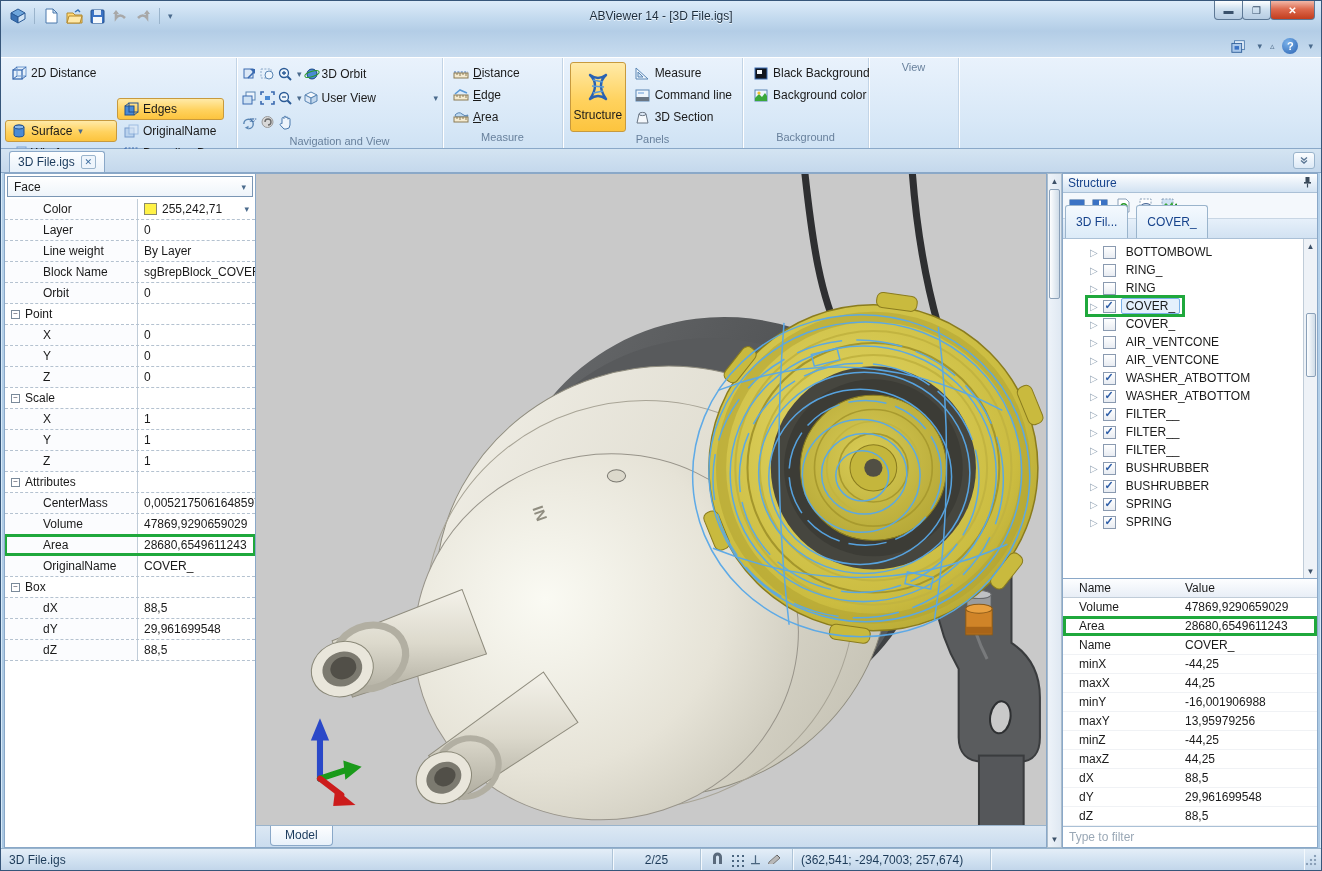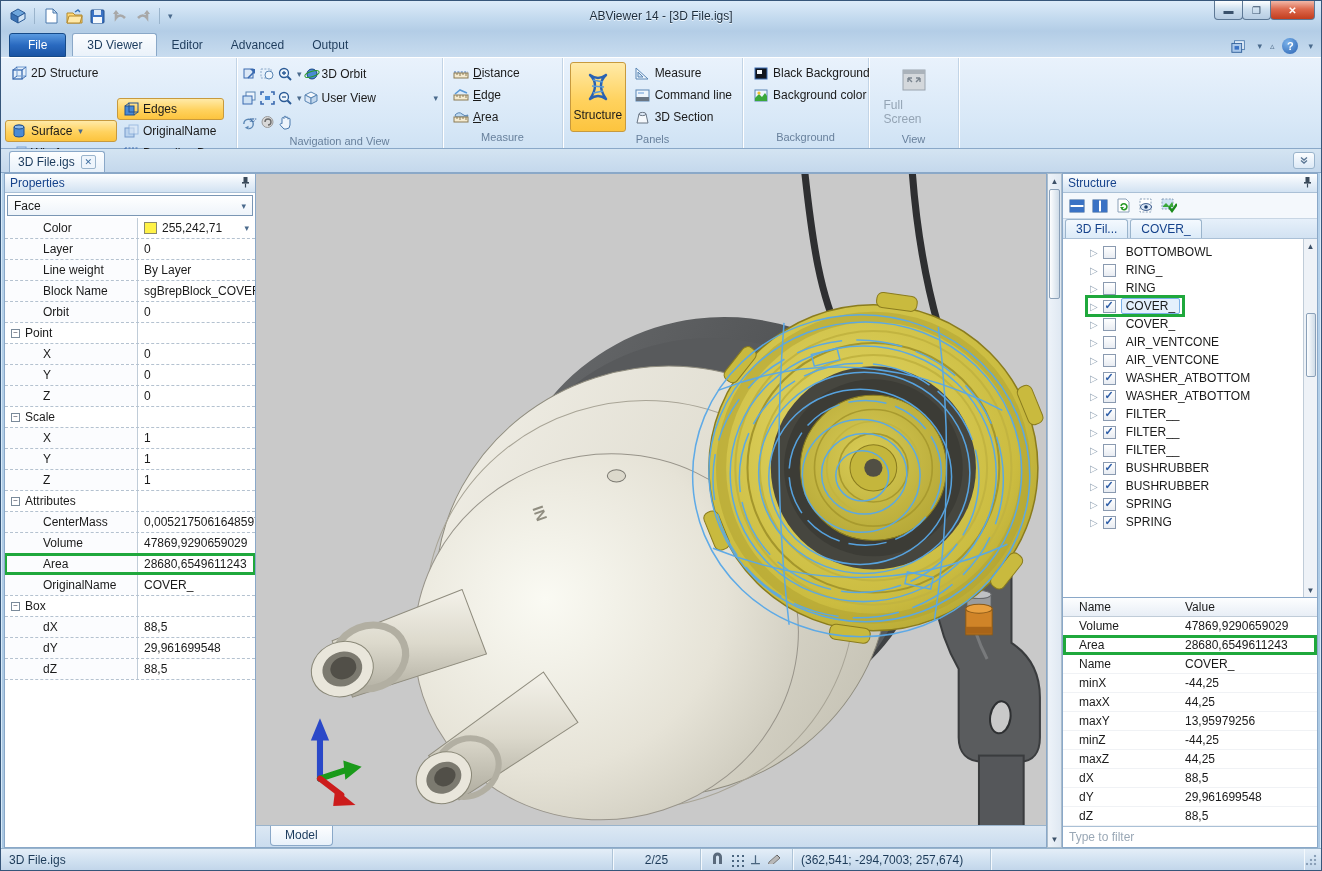--- a/index.html
+++ b/index.html
@@ -98,22 +98,22 @@
   
   .vscroll { width:15px; background:linear-gradient(90deg,#eef3f9,#dfe8f2); border:1px solid #aabccc; display:flex; flex-direction:column; align-items:center; }
   .vscroll .arr { height:15px; display:flex; align-items:center; justify-content:center; font-size:8px; color:#3c5068; width:100%; }
   .vscroll .thumb { width:11px; height:110px; border:1px solid #8aa0b8; border-radius:2px; background:linear-gradient(90deg,#fdfeff,#cfdce8); }
   .vscroll .track { flex:1; }
 
   
   .right { width:256px; }
   .stoolbar { height:26px; display:flex; align-items:center; gap:7px; padding:0 6px; border-bottom:1px solid #c8d6e4; background:#f4f8fc; }
   .stabs { height:20px; display:flex; background:linear-gradient(#e6f0fa,#d2e2f2); border-bottom:1px solid #aac0d6; padding-left:2px; align-items:flex-end; }
-  .stab { padding:2px 10px; border:1px solid #9ab4cc; border-bottom:none; border-radius:3px 3px 0 0; background:linear-gradient(#f4f9fe,#dcebf8);
-          color:#15428b; margin-right:2px; white-space:nowrap; }
+  .stab { padding:9px 10px; border:1px solid #9ab4cc; border-bottom:none; border-radius:3px 3px 0 0; background:linear-gradient(#f4f9fe,#dcebf8);
+          color:#15428b; margin-right:8px; white-space:nowrap; }
   .tree { flex:1; overflow:hidden; position:relative; padding:4px 0 0 24px; }
   .titem { height:18px; display:flex; align-items:center; }
   .tsel { display:inline-flex; align-items:center; gap:5px; padding:0 3px; position:relative; }
   .texp { color:#98a8b8; font-size:10px; }
   .tcheck { width:13px; height:13px; border:1px solid #8a9ab0; background:linear-gradient(#ffffff,#e8ecf2); display:inline-flex;
             align-items:center; justify-content:center; font-size:11px; color:#2f5fa8; }
   .titem.checked .tcheck::after { content:"✓"; font-weight:bold; margin-top:-2px; }
   .titem .tlabel { padding:0 4px; border:1px solid transparent; }
   .titem.sel .tlabel { border:1px solid #7ab0e8; background:#e4f0fc; border-radius:2px; }
   .titem.hl .tsel::after { content:""; position:absolute; inset:-3px -2px; border:3px solid #1fa83c; pointer-events:none; }
@@ -212,23 +212,20 @@
     </div>
     <div class="title-text">ABViewer 14 - [3D File.igs]</div>
     <div class="winbtns">
       <div class="wbtn">▬</div>
       <div class="wbtn">❐</div>
       <div class="wbtn close">✕</div>
     </div>
   </div>
 
   <div class="tabrow">
-    <div>
-      
-    <div class="rtab k-file" style="display:inline-block"><span>File</span></div><div class="rtab k-active" style="display:inline-block"><span>3D Viewer</span></div><div class="rtab" style="display:inline-block"><span>Editor</span></div><div class="rtab" style="display:inline-block"><span>Advanced</span></div><div class="rtab" style="display:inline-block"><span>Output</span></div></div>
     <div class="ribbon-right">
       <span class="icon16">
         <svg width="18" height="15" viewBox="0 0 18 15">
             <rect x="4" y="1" width="11" height="10" fill="#e8f2fc" stroke="#4a78ac"></rect>
             <rect x="1" y="4" width="11" height="10" fill="#aac8ea" stroke="#2a5a96"></rect>
             <rect x="4" y="7" width="5" height="4" fill="#3a72c4"></rect>
           </svg>
       </span>
         <span class="dcaret">▾</span>
       <span style="color:#5a7694;font-size:9px;">▵</span>
@@ -246,21 +243,21 @@
             <span class="icon16">
                 <svg width="15" height="15" viewBox="0 0 15 15">
                   <rect x="1" y="4" width="9" height="9" fill="none" stroke="#3a6ab0" stroke-width="1.3"></rect>
                   <rect x="5" y="1" width="9" height="9" fill="none" stroke="#7aa2d4" stroke-width="1.1"></rect>
                   <line x1="1" y1="4" x2="5" y2="1" stroke="#3a6ab0"></line>
                   <line x1="10" y1="4" x2="14" y2="1" stroke="#3a6ab0"></line>
                   <line x1="1" y1="13" x2="5" y2="10" stroke="#3a6ab0"></line>
                   <line x1="10" y1="13" x2="14" y2="10" stroke="#3a6ab0"></line>
                 </svg>
               </span>
-            <span class="cap">2D Structure</span>
+            <span class="cap">2D Distance</span>
           </div>
           <div class="sbtn toggled">
             <span class="icon16">
                 <svg width="14" height="15" viewBox="0 0 14 15">
                   <path d="M2 3 a5 2 0 0 1 10 0 v8 a5 2 0 0 1 -10 0 z" fill="#4a8ad4" stroke="#23508e"></path>
                   <ellipse cx="7" cy="3" rx="5" ry="2" fill="#8ab8e8" stroke="#23508e"></ellipse>
                 </svg>
               </span>
             <span class="cap">Surface</span>
             <span class="dcaret">▾</span>
@@ -503,58 +500,40 @@
                 </svg>
               </span>
             <span class="cap">Background color</span>
           </div>
         </div>
       </div>
       <div class="glabel">Background</div>
     </div>
 
     <div class="rgroup" style="width:90px">
-      <div class="gbody" style="justify-content:center">
-        <div class="bigbtn disabled" style="height:70px">
-          <span><svg width="26" height="24" viewBox="0 0 26 24">
-                <rect x="2" y="2" width="22" height="20" fill="#d4d8dc" stroke="#9aa4ae"></rect>
-                <rect x="2" y="2" width="22" height="4" fill="#aab2ba"></rect>
-                <path d="M7 10 l4 0 m-4 0 l0 4 m0 -4 l4 4 M19 10 l-4 0 m4 0 l0 4 m0 -4 l-4 4" stroke="#7a848e" stroke-width="1.4" fill="none"></path>
-              </svg></span>
-          <span class="cap">Full Screen</span>
-        </div>
-      </div>
       <div class="glabel">View</div>
     </div>
     <div style="flex:1"></div>
   </div>
 
   <div class="tabstrip">
     <div class="doctab">
       <span>3D File.igs</span>
       <span class="docclose">✕</span>
     </div>
     <div class="strip-exp">
       <svg width="10" height="9" viewBox="0 0 10 9">
           <path d="M2 1.5 l3 2.6 3 -2.6 M2 4.5 l3 2.6 3 -2.6" fill="none" stroke="#5a7694" stroke-width="1.3"></path>
         </svg>
     </div>
   </div>
 
   <div class="main">
 
     <div class="panel left">
-      <div class="phead">
-        <span>Properties</span>
-        <span><svg width="9" height="12" viewBox="0 0 9 12">
-              <rect x="2.5" y="1" width="4" height="5" fill="#3a4a5a"></rect>
-              <rect x="1" y="6" width="7" height="1.6" fill="#3a4a5a"></rect>
-              <line x1="4.5" y1="7.6" x2="4.5" y2="11.5" stroke="#3a4a5a" stroke-width="1.2"></line>
-            </svg></span>
-      </div>
       <div class="pselect">
         <span>Face</span>
         <span class="dcaret">▾</span>
       </div>
       <div class="pgrid">
 
         <div class="prow colorrow">
           <div class="plabel">
               <span>Color</span>
             </div>
@@ -1046,20 +1025,24 @@
             </div>
             <div class="vrow">
               <div class="c1">minX</div>
               <div class="c2">-44,25</div>
             </div>
             <div class="vrow">
               <div class="c1">maxX</div>
               <div class="c2">44,25</div>
             </div>
             <div class="vrow">
+              <div class="c1">minY</div>
+              <div class="c2">-16,001906988</div>
+            </div>
+            <div class="vrow">
               <div class="c1">maxY</div>
               <div class="c2">13,95979256</div>
             </div>
             <div class="vrow">
               <div class="c1">minZ</div>
               <div class="c2">-44,25</div>
             </div>
             <div class="vrow">
               <div class="c1">maxZ</div>
               <div class="c2">44,25</div>

